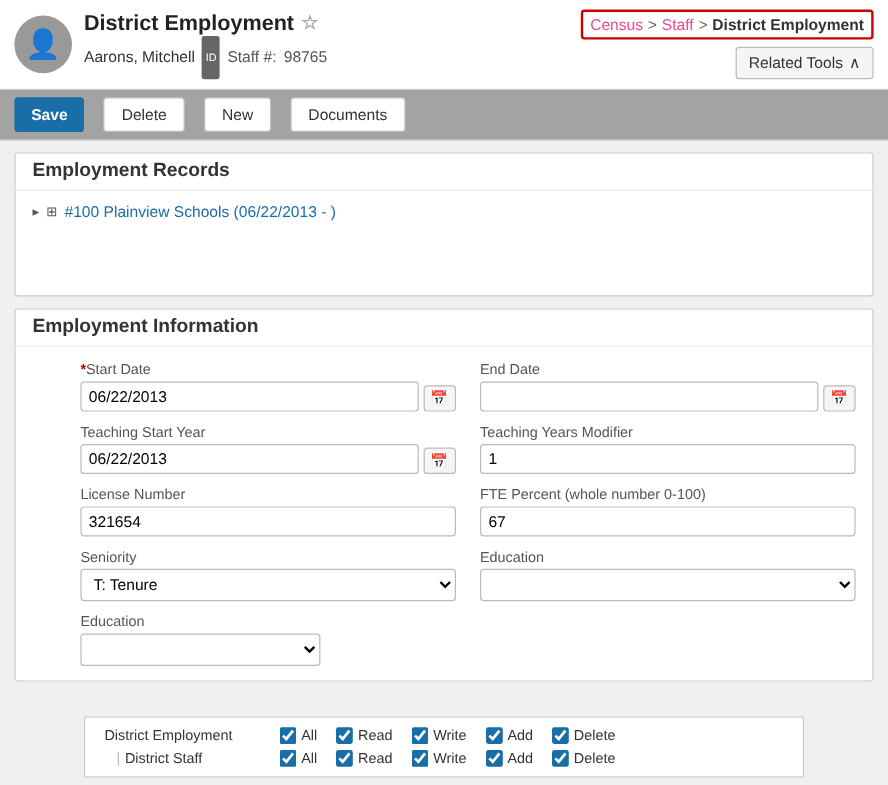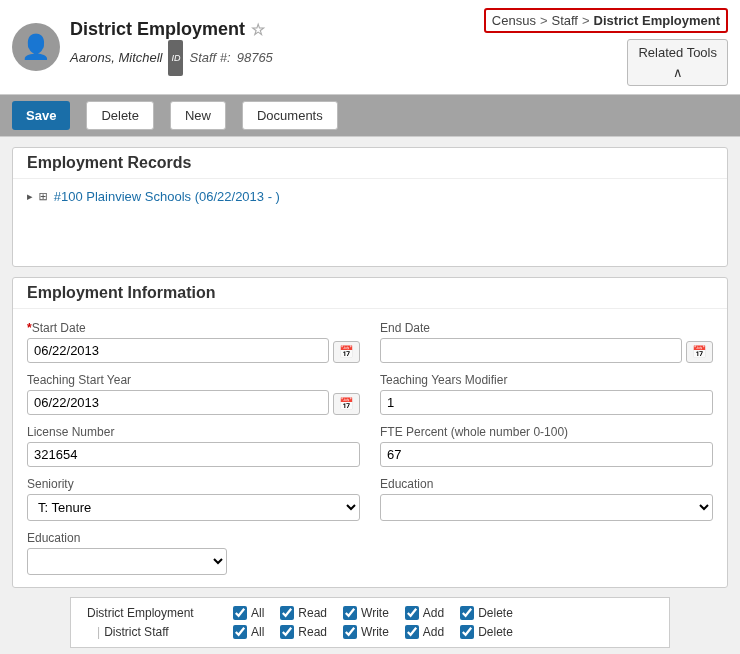--- a/index.html
+++ b/index.html
@@ -8,30 +8,30 @@
     .main-container { width: 740px; height: 654px; display: flex; flex-direction: column; background: #f0f0f0; }
 
     
     .header { background: #fff; border-bottom: 1px solid #ccc; padding: 8px 12px; display: flex; align-items: center; justify-content: space-between; }
     .header-left { display: flex; align-items: center; gap: 10px; }
     .avatar { width: 48px; height: 48px; background: #999; border-radius: 50%; display: flex; align-items: center; justify-content: center; }
     .avatar-icon { color: #fff; font-size: 24px; }
     .header-info { display: flex; flex-direction: column; }
     .header-title { display: flex; align-items: center; gap: 6px; font-size: 18px; font-weight: bold; color: #222; }
     .star-icon { color: #aaa; font-size: 16px; cursor: pointer; }
-    .header-sub { display: flex; align-items: center; gap: 6px; font-size: 13px; color: #333; font-style: italic; }
+    .header-sub { display: flex; align-items: center; gap: 6px; font-size: 13px; color: #333; }
     .id-icon { background: #666; color: #fff; font-size: 9px; padding: 13px 3px; border-radius: 2px; }
     .staff-num { color: #555; }
 
     .header-right { display: flex; flex-direction: column; align-items: flex-end; gap: 6px; }
     .breadcrumb { display: flex; align-items: center; gap: 4px; font-size: 13px; border: 2px solid #cc0000; padding: 3px 6px; border-radius: 3px; }
-    .breadcrumb-link { color: #404040; text-decoration: none; }
+    .breadcrumb-link { color: #ec4899; text-decoration: none; }
     .breadcrumb-sep { color: #666; }
     .breadcrumb-current { color: #333; font-weight: bold; }
-    .related-tools-btn { border: 1px solid #bbb; background: #f5f5f5; padding: 5px 10px; border-radius: 3px; cursor: pointer; display: flex; align-items: center; gap: 5px; font-size: 13px; color: #333; flex-direction: column; }
+    .related-tools-btn { border: 1px solid #bbb; background: #f5f5f5; padding: 5px 10px; border-radius: 3px; cursor: pointer; display: flex; align-items: center; gap: 5px; font-size: 13px; color: #333; }
 
     
     .toolbar { background: #a3a3a3; border-bottom: 1px solid #ccc; padding: 6px 12px; display: flex; gap: 16px; }
     .btn-save { background: #1a6ea8; color: #fff; border: none; padding: 6px 14px; border-radius: 3px; cursor: pointer; font-size: 13px; font-weight: bold; }
     .btn-action { background: #fff; color: #333; border: 1px solid #bbb; padding: 6px 14px; border-radius: 3px; cursor: pointer; font-size: 13px; }
 
     
     .content-area { flex: 1; overflow-y: auto; padding: 10px 12px; display: flex; flex-direction: column; gap: 10px; }
 
     
@@ -39,21 +39,21 @@
     .card-title { font-size: 16px; font-weight: bold; color: #333; padding: 6px 14px 6px; border-bottom: 1px solid #eee; }
 
     
     .employment-records { min-height: 120px; }
     .record-list { padding: 10px 14px; }
     .record-item { display: flex; align-items: center; gap: 6px; color: #1a6ea8; font-size: 13px; cursor: pointer; }
     .record-icon { color: #555; font-size: 11px; }
     .record-link { color: #1a6ea8; text-decoration: none; }
 
     
-    .emp-info-grid { padding: 12px 14px; display: grid; grid-template-columns: 1fr 1fr; gap: 10px 20px; }
+    .emp-info-grid { padding: 12px 14px; display: grid; grid-template-columns: 1fr 1fr; gap: 10px 20px; margin-left: 40px; }
     .form-group { display: flex; flex-direction: column; gap: 3px; }
     .form-label { font-size: 12px; color: #555; }
     .form-label-required { color: #cc0000; font-weight: bold; }
     .form-input { border: 1px solid #bbb; border-radius: 3px; padding: 4px 6px; font-size: 13px; width: 100%; }
     .form-input-with-cal { display: flex; align-items: flex-end; gap: 4px; }
     .form-input-with-cal input { flex: 1; border: 1px solid #bbb; border-radius: 3px; padding: 4px 6px; font-size: 13px; }
     .cal-btn { border: 1px solid #bbb; background: #f5f5f5; padding: 3px 5px; border-radius: 3px; cursor: pointer; font-size: 12px; }
     .form-select { border: 1px solid #bbb; border-radius: 3px; padding: 4px 6px; font-size: 13px; width: 100%; background: #fff; }
 
     .full-width { grid-column: 1 / -1; }

